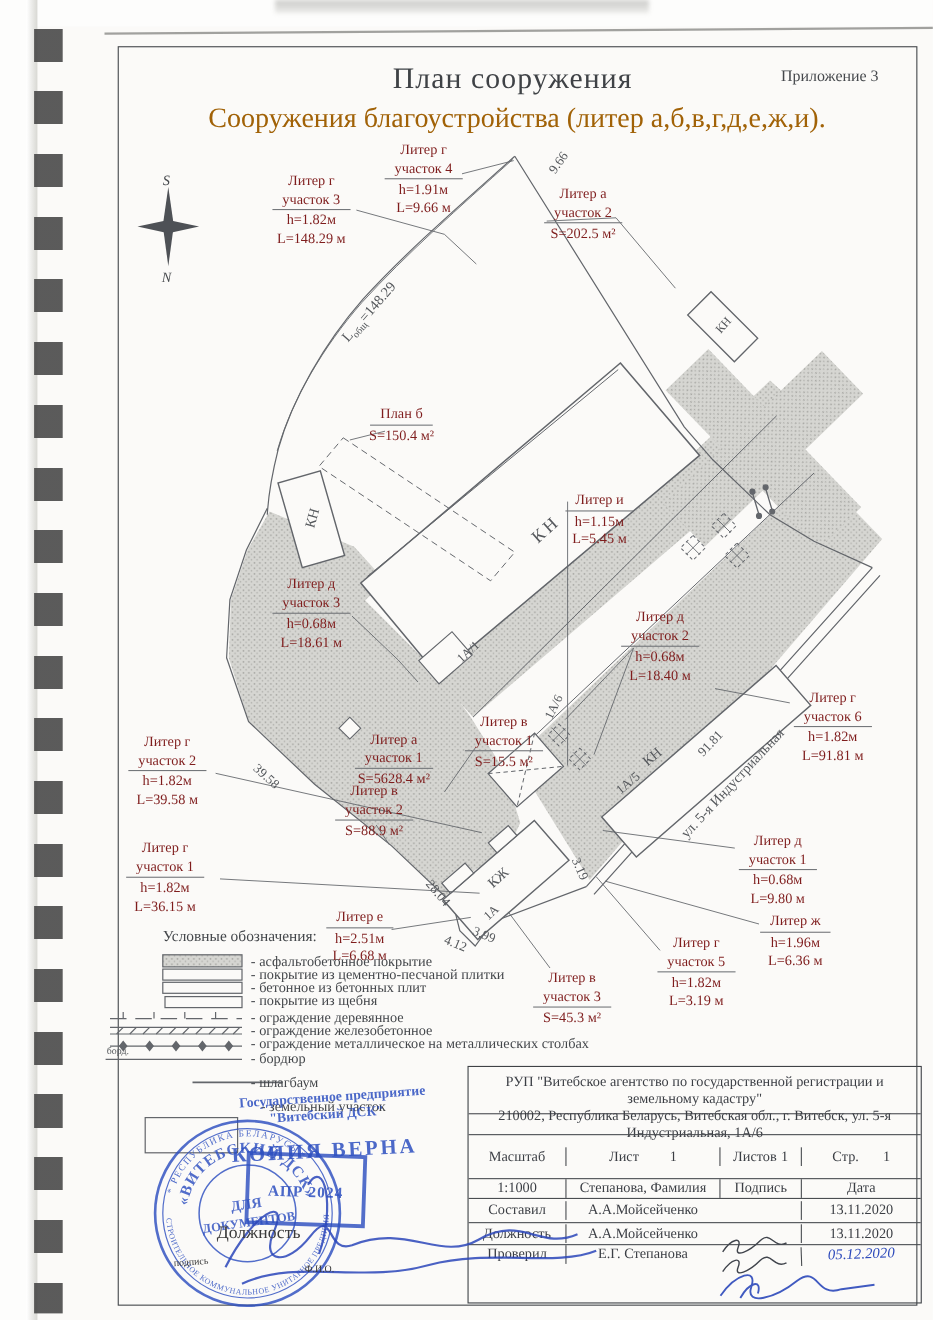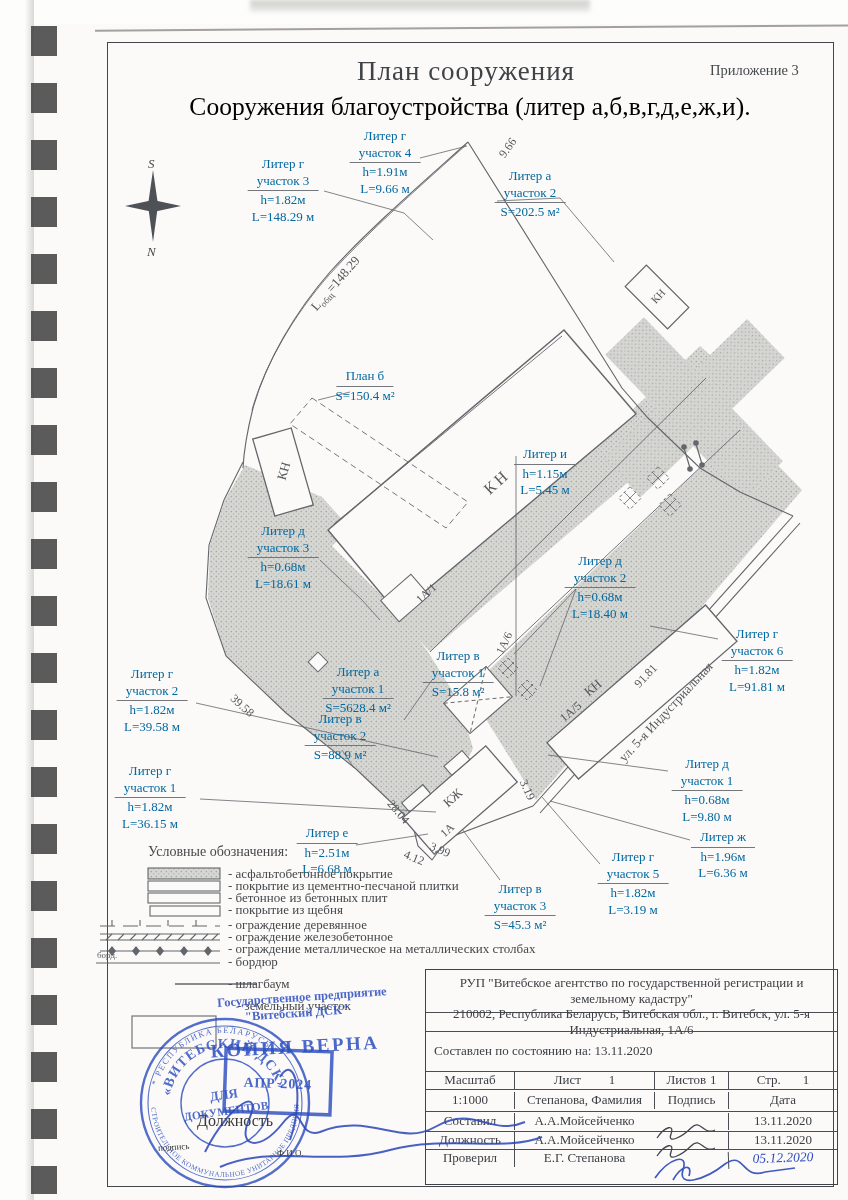--- a/index.html
+++ b/index.html
@@ -7,24 +7,24 @@
   .page{position:relative;width:848px;height:1200px;}
   .paper{position:absolute;left:30px;top:24px;width:818px;height:1176px;background:#fbfaf8;}
   .page-edge{position:absolute;left:24px;top:0;width:10px;height:1200px;background:linear-gradient(90deg,#ffffff,#d8d8d3);}
   .binding{position:absolute;left:31px;top:26px;width:26px;height:1168px;opacity:.88;
     background:repeating-linear-gradient(180deg,#454545 0px 30px,rgba(0,0,0,0) 30px 57px);}
   .top-edge-line{position:absolute;left:95px;top:27px;width:755px;height:2px;background:#7b7b78;transform:rotate(-0.4deg);opacity:.7;}
   .smudge{position:absolute;left:250px;top:0;width:340px;height:12px;background:linear-gradient(180deg,#8e8e8a,#d9d9d5);opacity:.45;filter:blur(2px);}
   .frame{position:absolute;left:107px;top:42px;width:725px;height:1143px;border:1.6px solid #43464a;}
   .title1{position:absolute;left:466px;top:56px;transform:translateX(-50%);font-size:27px;color:#3f4246;letter-spacing:1px;white-space:nowrap;}
   .appendix{position:absolute;left:710px;top:62px;font-size:14.5px;color:#45484c;white-space:nowrap;}
-  .title2{position:absolute;left:470px;top:92px;transform:translateX(-50%);font-size:25.5px;color:#000000;white-space:nowrap;}
+  .title2{position:absolute;left:470px;top:92px;transform:translateX(-50%);font-size:25.5px;color:#a16207;white-space:nowrap;}
   svg.plan{position:absolute;left:0;top:0;width:848px;height:1200px;}
   svg text{font-family:"Liberation Serif",serif;}
-  .ann{position:absolute;transform:translateX(-50%);text-align:center;font-size:13px;color:#0369a1;line-height:1.28;white-space:nowrap;}
+  .ann{position:absolute;transform:translateX(-50%);text-align:center;font-size:13px;color:#7f1d1d;line-height:1.28;white-space:nowrap;}
   .ann .t{display:inline-block;white-space:pre-line;border-bottom:1.2px solid #74777b;padding:0 9px 1px;}
   .ann .d{display:block;white-space:pre-line;margin-top:1px;}
   .tag{position:absolute;color:#55585c;white-space:nowrap;}
   .dim{position:absolute;font-size:12px;color:#55585c;white-space:nowrap;}
   .legend-head{position:absolute;left:148px;top:844px;font-size:14px;color:#44474b;}
   .li{position:absolute;left:228px;font-size:13px;color:#44474b;white-space:nowrap;}
   .bord{position:absolute;left:97px;top:950px;font-size:9px;color:#55585c;}
   .tbl{position:absolute;left:425px;top:969px;width:413px;height:216px;border:1.5px solid #3f4246;box-sizing:border-box;
        display:grid;grid-template-rows:42px 19px 40px 18px 22px 20px 18px 18px 1fr;font-size:13px;color:#3b3e44;}
   .tr{border-top:1px solid #4a4d51;display:flex;align-items:center;justify-content:center;text-align:center;line-height:1.25;}
@@ -184,21 +184,21 @@
 L=18.61 м</span></div>
   <div class="ann" style="left:600px;top:553px"><span class="t">Литер д
 участок 2</span><span class="d">h=0.68м
 L=18.40 м</span></div>
   <div class="ann" style="left:757px;top:626px"><span class="t">Литер г
 участок 6</span><span class="d">h=1.82м
 L=91.81 м</span></div>
   <div class="ann" style="left:358px;top:664px"><span class="t">Литер а
 участок 1</span><span class="d">S=5628.4 м²</span></div>
   <div class="ann" style="left:458px;top:648px"><span class="t">Литер в
-участок 1</span><span class="d">S=15.8 м²</span></div>
+участок 1</span><span class="d">S=15.5 м²</span></div>
   <div class="ann" style="left:340px;top:711px"><span class="t">Литер в
 участок 2</span><span class="d">S=88.9 м²</span></div>
   <div class="ann" style="left:152px;top:666px"><span class="t">Литер г
 участок 2</span><span class="d">h=1.82м
 L=39.58 м</span></div>
   <div class="ann" style="left:150px;top:763px"><span class="t">Литер г
 участок 1</span><span class="d">h=1.82м
 L=36.15 м</span></div>
   <div class="ann" style="left:327px;top:825px"><span class="t">Литер е</span><span class="d">h=2.51м
 L=6.68 м</span></div>
@@ -242,21 +242,20 @@
   <div class="li" style="top:917px">- ограждение деревянное</div>
   <div class="li" style="top:929px">- ограждение железобетонное</div>
   <div class="li" style="top:941px">- ограждение металлическое на металлических столбах</div>
   <div class="li" style="top:954px">- бордюр</div>
   <div class="li" style="top:976px">- шлагбаум</div>
   <div class="li" style="left:237px;top:998px">- земельный участок</div>
 
   <div class="tbl">
     <div class="tr">РУП "Витебское агентство по государственной регистрации и земельному кадастру"</div>
     <div class="tr">210002, Республика Беларусь, Витебская обл., г. Витебск, ул. 5-я Индустриальная, 1А/6</div>
-    <div class="tr left-cell">Составлен по состоянию на: 13.11.2020</div>
     <div class="tr cols">
       <div class="td c1">Масштаб</div>
       <div class="td c2" style="gap:28px">
           <span>Лист</span>
           <span>1</span>
         </div>
       <div class="td c3">
           <span>Листов</span>
           <span>1</span>
         </div>

